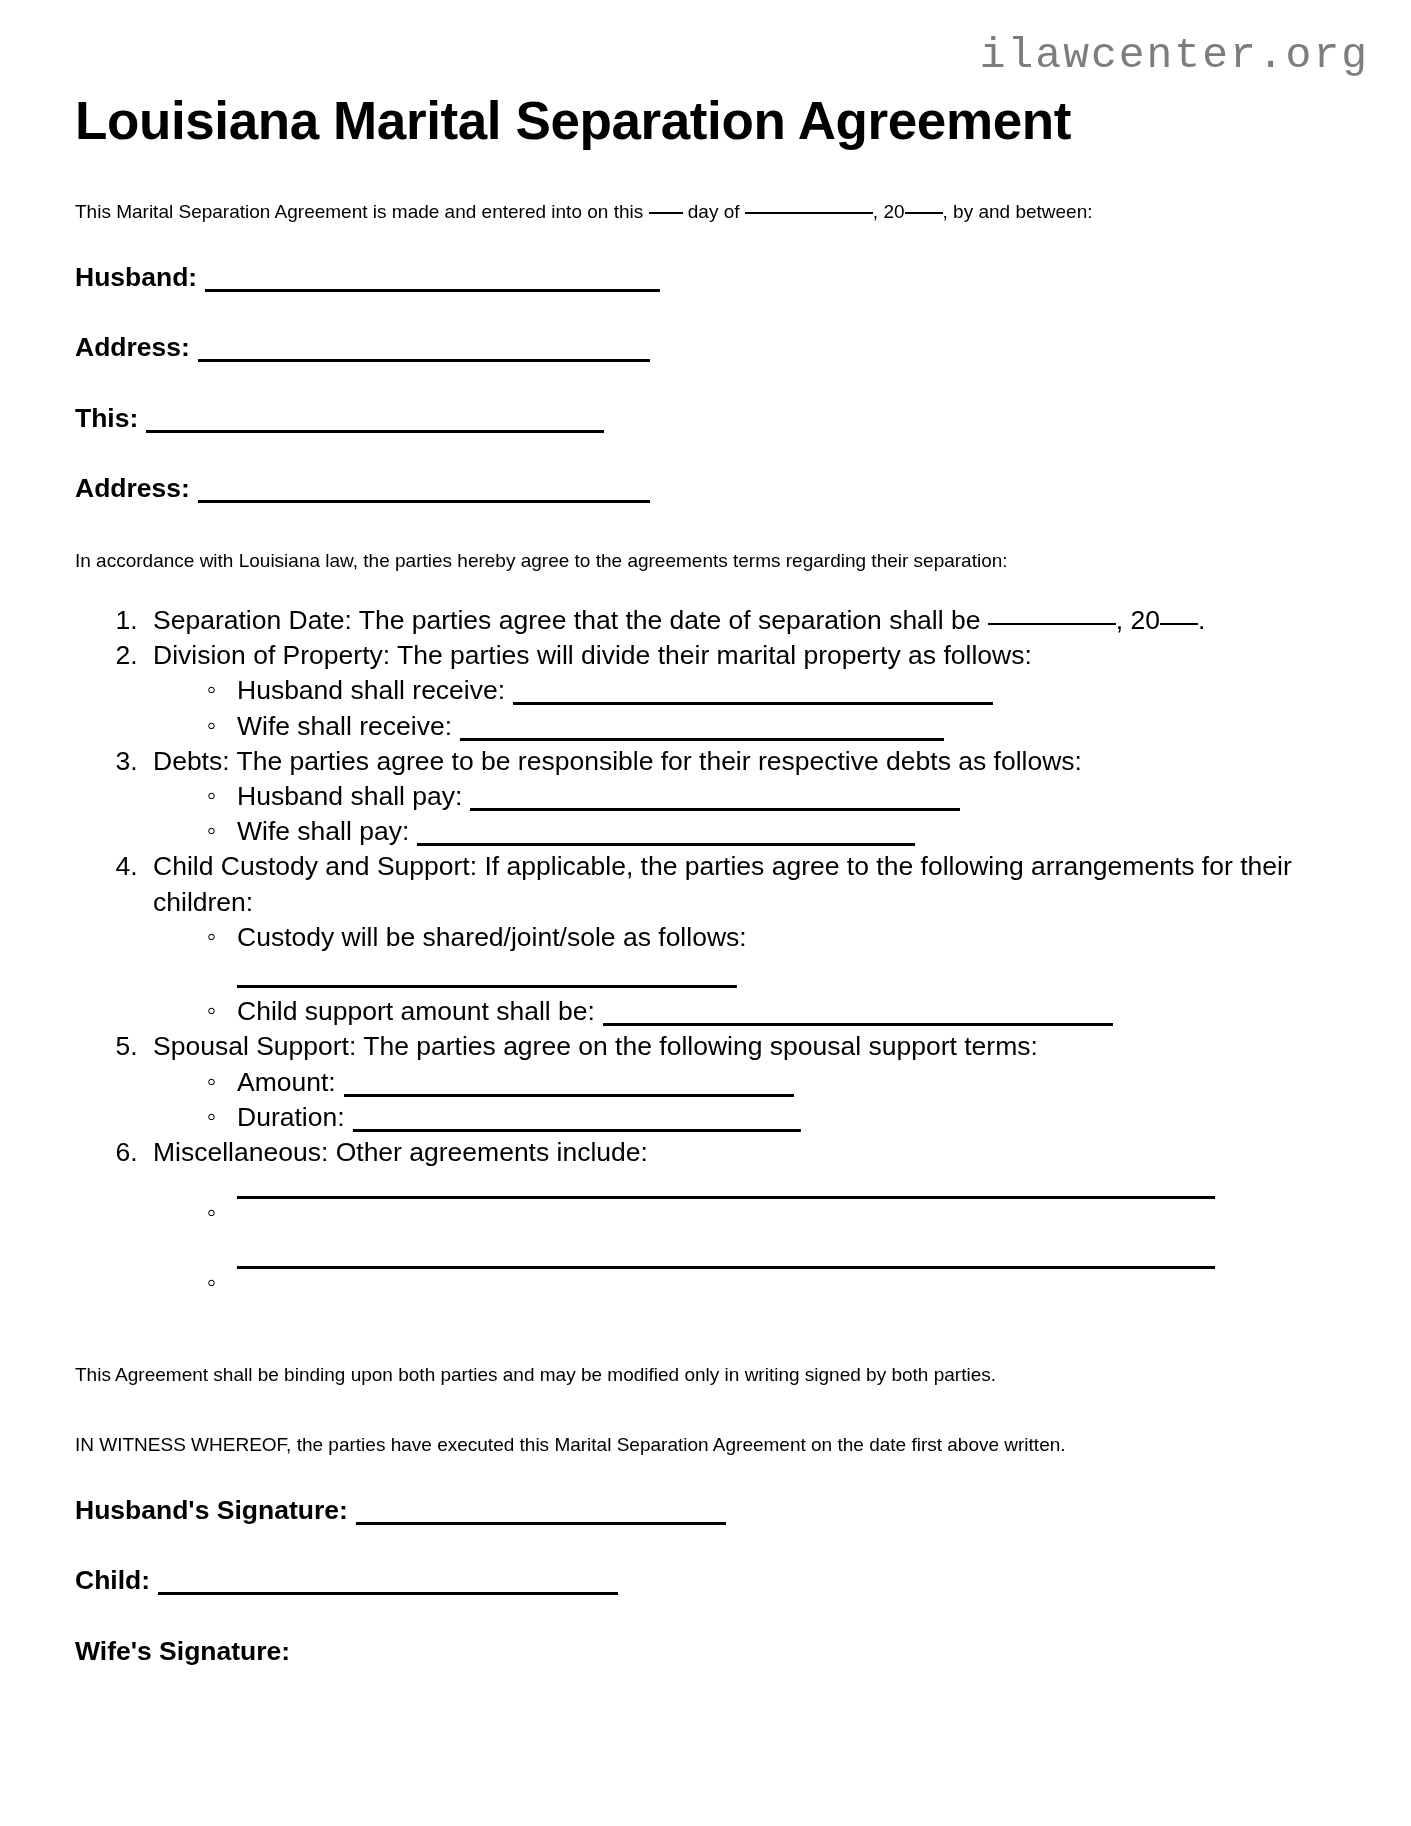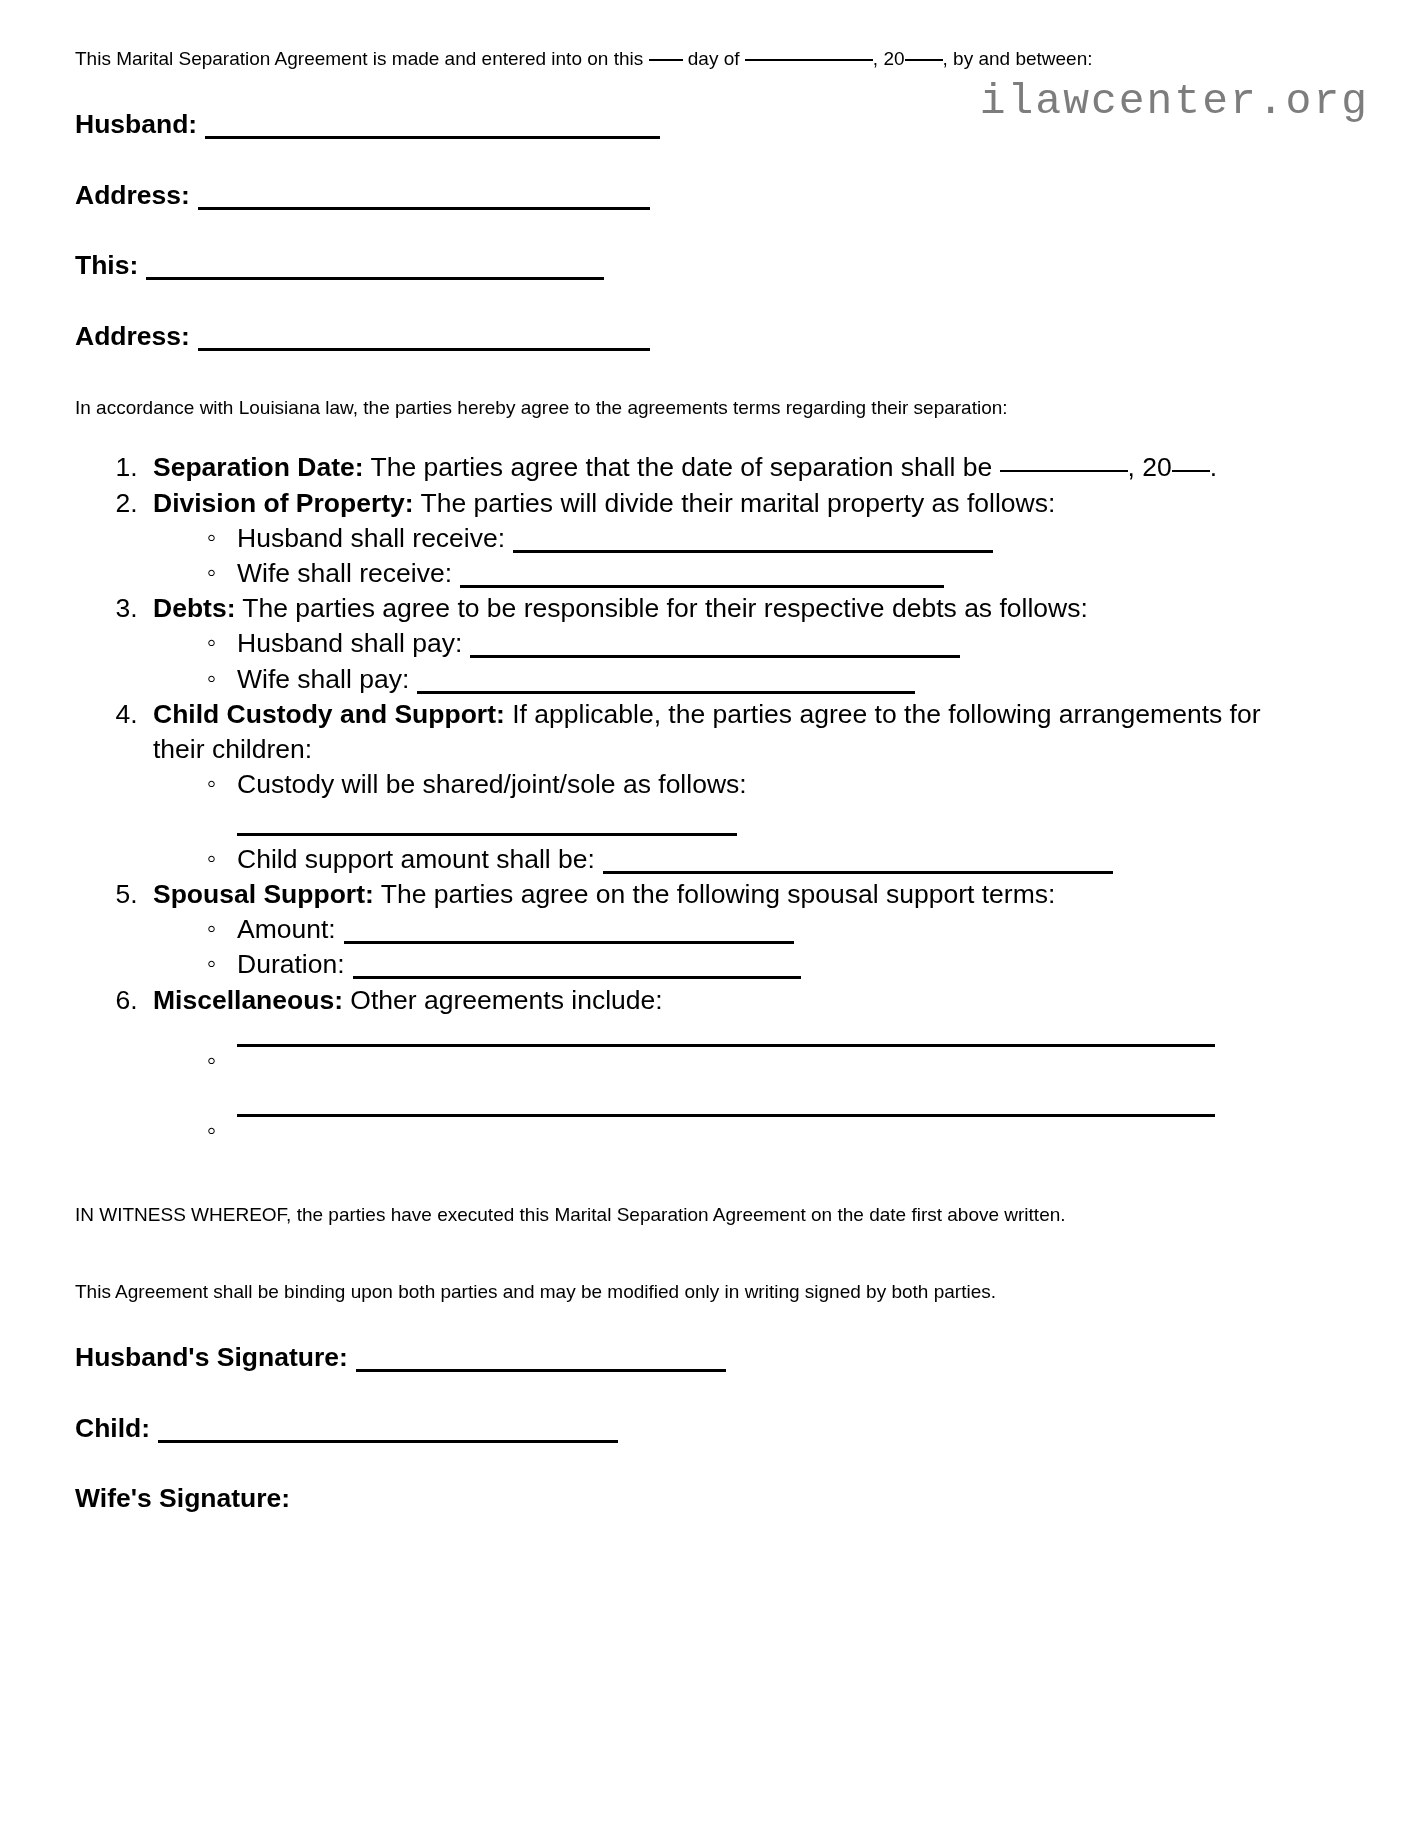--- a/index.html
+++ b/index.html
@@ -96,21 +96,21 @@
     margin: 30px 0 0 0;
     padding-left: 70px;
     font-size: 26.5px;
     line-height: 1.33;
   }
   ol.terms > li {
     margin-bottom: 0;
     padding-left: 8px;
     max-width: 1172px;
   }
-  ol.terms > li > .term-title { font-weight: bold; }
+  ol.terms > li > .term-title { font-weight: normal; }
 
   ul.subs {
     list-style: none;
     margin: 0;
     padding-left: 52px;
   }
   ul.subs > li {
     position: relative;
     padding-left: 32px;
     line-height: 1.33;
@@ -158,20 +158,21 @@
   }
   ul.subs.misc > li { padding-left: 32px; min-height: 44px; }
 </style>
 </head>
 <body>
 
 <div class="page">
 
   <div class="watermark">ilawcenter.org</div>
 
+  <h1 class="doc-title">Louisiana Marital Separation Agreement</h1>
 
   <p class="para gap-intro">
     <span>This Marital Separation Agreement is made and entered into on this</span>
     <span class="ul-sm"></span>
     <span>day of</span>
     <span class="ul-md"></span><span>,</span>
     <span>20</span><span class="ul-yr"></span><span>, by and between:</span>
   </p>
 
   <div class="field-row">
@@ -264,24 +265,24 @@
         </li>
         <li>
           <span></span>
           <span class="misc-rule"></span>
         </li>
       </ul>
     </li>
 
   </ol>
 
+  <p class="para gap-binding">This Agreement shall be binding upon both parties and may be modified only in writing signed by both parties.</p>
+
   <p class="para gap-witness">IN WITNESS WHEREOF, the parties have executed this Marital Separation Agreement on the date first above written.</p>
 
-  <p class="para gap-binding">This Agreement shall be binding upon both parties and may be modified only in writing signed by both parties.</p>
-
   <div class="field-row">
     <span class="flabel">Husband's Signature:</span><span class="blank w-sig-h"></span>
   </div>
 
   <div class="field-row">
     <span class="flabel">Child:</span><span class="blank w-date"></span>
   </div>
 
   <div class="field-row">
     <span class="flabel">Wife's Signature:</span>

